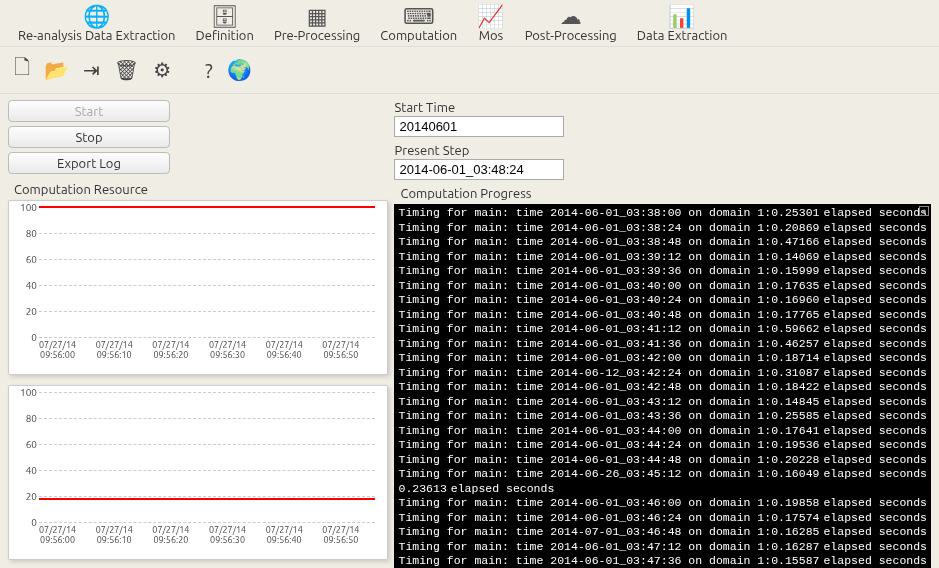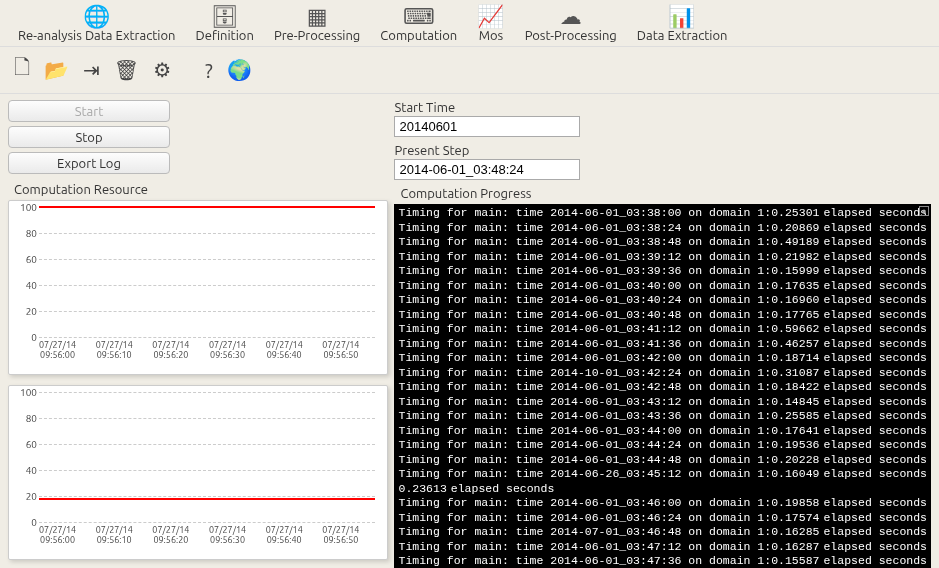--- a/index.html
+++ b/index.html
@@ -27,21 +27,21 @@
 .chart-card { background: #fff; border: 1px solid #ccc; border-radius: 2px; box-shadow: 2px 2px 4px rgba(0,0,0,0.15); padding: 6px 8px 2px 8px; margin-bottom: 10px; position: relative; height: 175px; }
 .chart-area { position: relative; height: 130px; margin-left: 22px; margin-right: 4px; }
 .gridline { position: absolute; left: 0; right: 0; border-top: 1px dashed #ccc; }
 .ylabel { position: absolute; left: -22px; width: 20px; text-align: right; font-size: 10px; color: #444; transform: translateY(-50%); }
 .dataline { position: absolute; left: 0; right: 0; height: 2px; background: #ff0000; }
 .xaxis { display: flex; justify-content: space-between; margin-left: 22px; margin-right: 20px; margin-top: 4px; }
 .xlabel { font-size: 9px; color: #444; text-align: center; line-height: 1.1; }
 
 .field-row { margin-bottom: 6px; }
 .field-row label { display: block; font-size: 13px; margin-bottom: 2px; }
-.field-row input { width: 186px; padding: 2px 4px; font-size: 13px; border: 1px solid #aaa; background: #fff; }
+.field-row input { width: 170px; padding: 2px 4px; font-size: 13px; border: 1px solid #aaa; background: #fff; }
 
 .log-box { background: #000; color: #fff; font-family: "DejaVu Sans", sans-serif; font-size: 11.5px; line-height: 14.5px; padding: 2px 4px; height: 380px; overflow: hidden; position: relative; white-space: nowrap; }
 .log-line { display: flex; font-family: Liberation Mono, monospace; }
 .log-pre { flex: 0 0 auto; }
 .log-num { flex: 0 0 52px; text-align: right; padding-right: 4px; }
 .log-suf { flex: 0 0 auto; }
 .log-scroll { position: absolute; right: 2px; top: 2px; width: 10px; height: 10px; border: 1px solid #888; font-size: 8px; text-align: center; line-height: 8px; color: #aaa; }
 </style>
 </head>
 <body>
@@ -168,26 +168,26 @@
           <span class="log-num">0.25301</span>
           <span class="log-suf"> elapsed seconds</span>
         </div>
         <div class="log-line">
           <span class="log-pre">Timing for main: time 2014-06-01_03:38:24 on domain   1:</span>
           <span class="log-num">0.20869</span>
           <span class="log-suf"> elapsed seconds</span>
         </div>
         <div class="log-line">
           <span class="log-pre">Timing for main: time 2014-06-01_03:38:48 on domain   1:</span>
-          <span class="log-num">0.49189</span>
+          <span class="log-num">0.47166</span>
           <span class="log-suf"> elapsed seconds</span>
         </div>
         <div class="log-line">
           <span class="log-pre">Timing for main: time 2014-06-01_03:39:12 on domain   1:</span>
-          <span class="log-num">0.21982</span>
+          <span class="log-num">0.14069</span>
           <span class="log-suf"> elapsed seconds</span>
         </div>
         <div class="log-line">
           <span class="log-pre">Timing for main: time 2014-06-01_03:39:36 on domain   1:</span>
           <span class="log-num">0.15999</span>
           <span class="log-suf"> elapsed seconds</span>
         </div>
         <div class="log-line">
           <span class="log-pre">Timing for main: time 2014-06-01_03:40:00 on domain   1:</span>
           <span class="log-num">0.17635</span>
@@ -212,21 +212,21 @@
           <span class="log-pre">Timing for main: time 2014-06-01_03:41:36 on domain   1:</span>
           <span class="log-num">0.46257</span>
           <span class="log-suf"> elapsed seconds</span>
         </div>
         <div class="log-line">
           <span class="log-pre">Timing for main: time 2014-06-01_03:42:00 on domain   1:</span>
           <span class="log-num">0.18714</span>
           <span class="log-suf"> elapsed seconds</span>
         </div>
         <div class="log-line">
-          <span class="log-pre">Timing for main: time 2014-10-01_03:42:24 on domain   1:</span>
+          <span class="log-pre">Timing for main: time 2014-06-12_03:42:24 on domain   1:</span>
           <span class="log-num">0.31087</span>
           <span class="log-suf"> elapsed seconds</span>
         </div>
         <div class="log-line">
           <span class="log-pre">Timing for main: time 2014-06-01_03:42:48 on domain   1:</span>
           <span class="log-num">0.18422</span>
           <span class="log-suf"> elapsed seconds</span>
         </div>
         <div class="log-line">
           <span class="log-pre">Timing for main: time 2014-06-01_03:43:12 on domain   1:</span>

